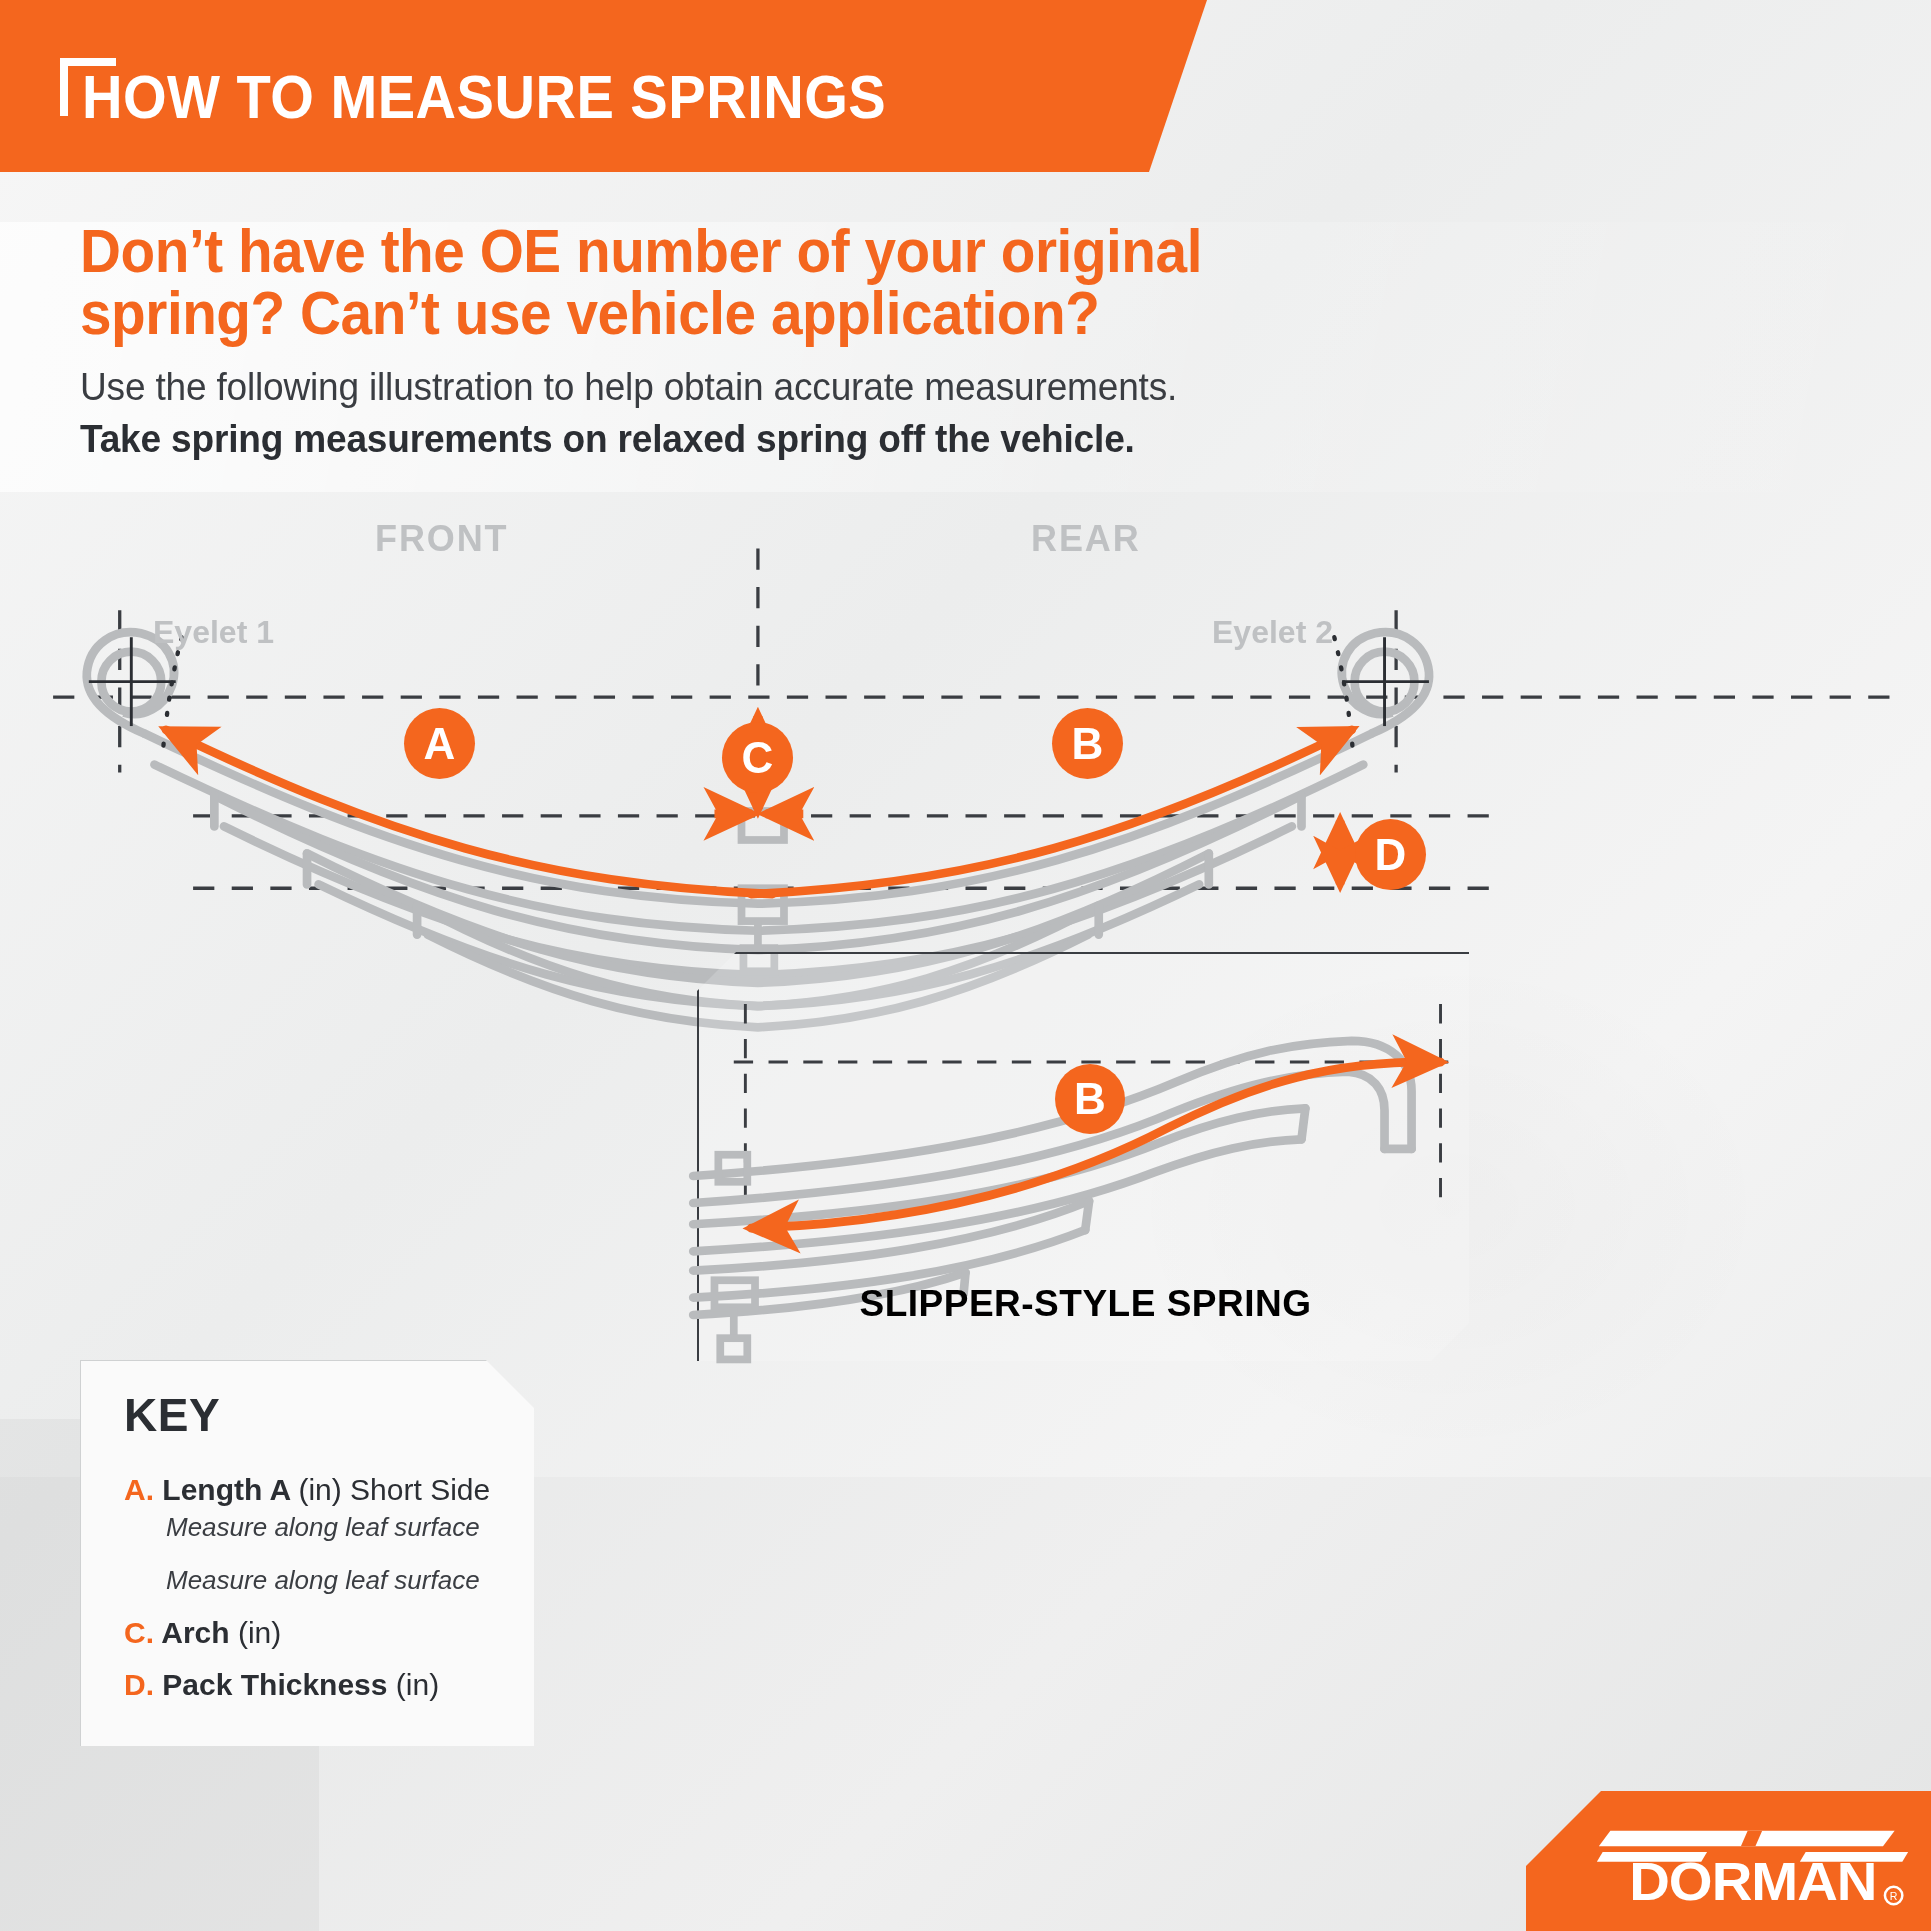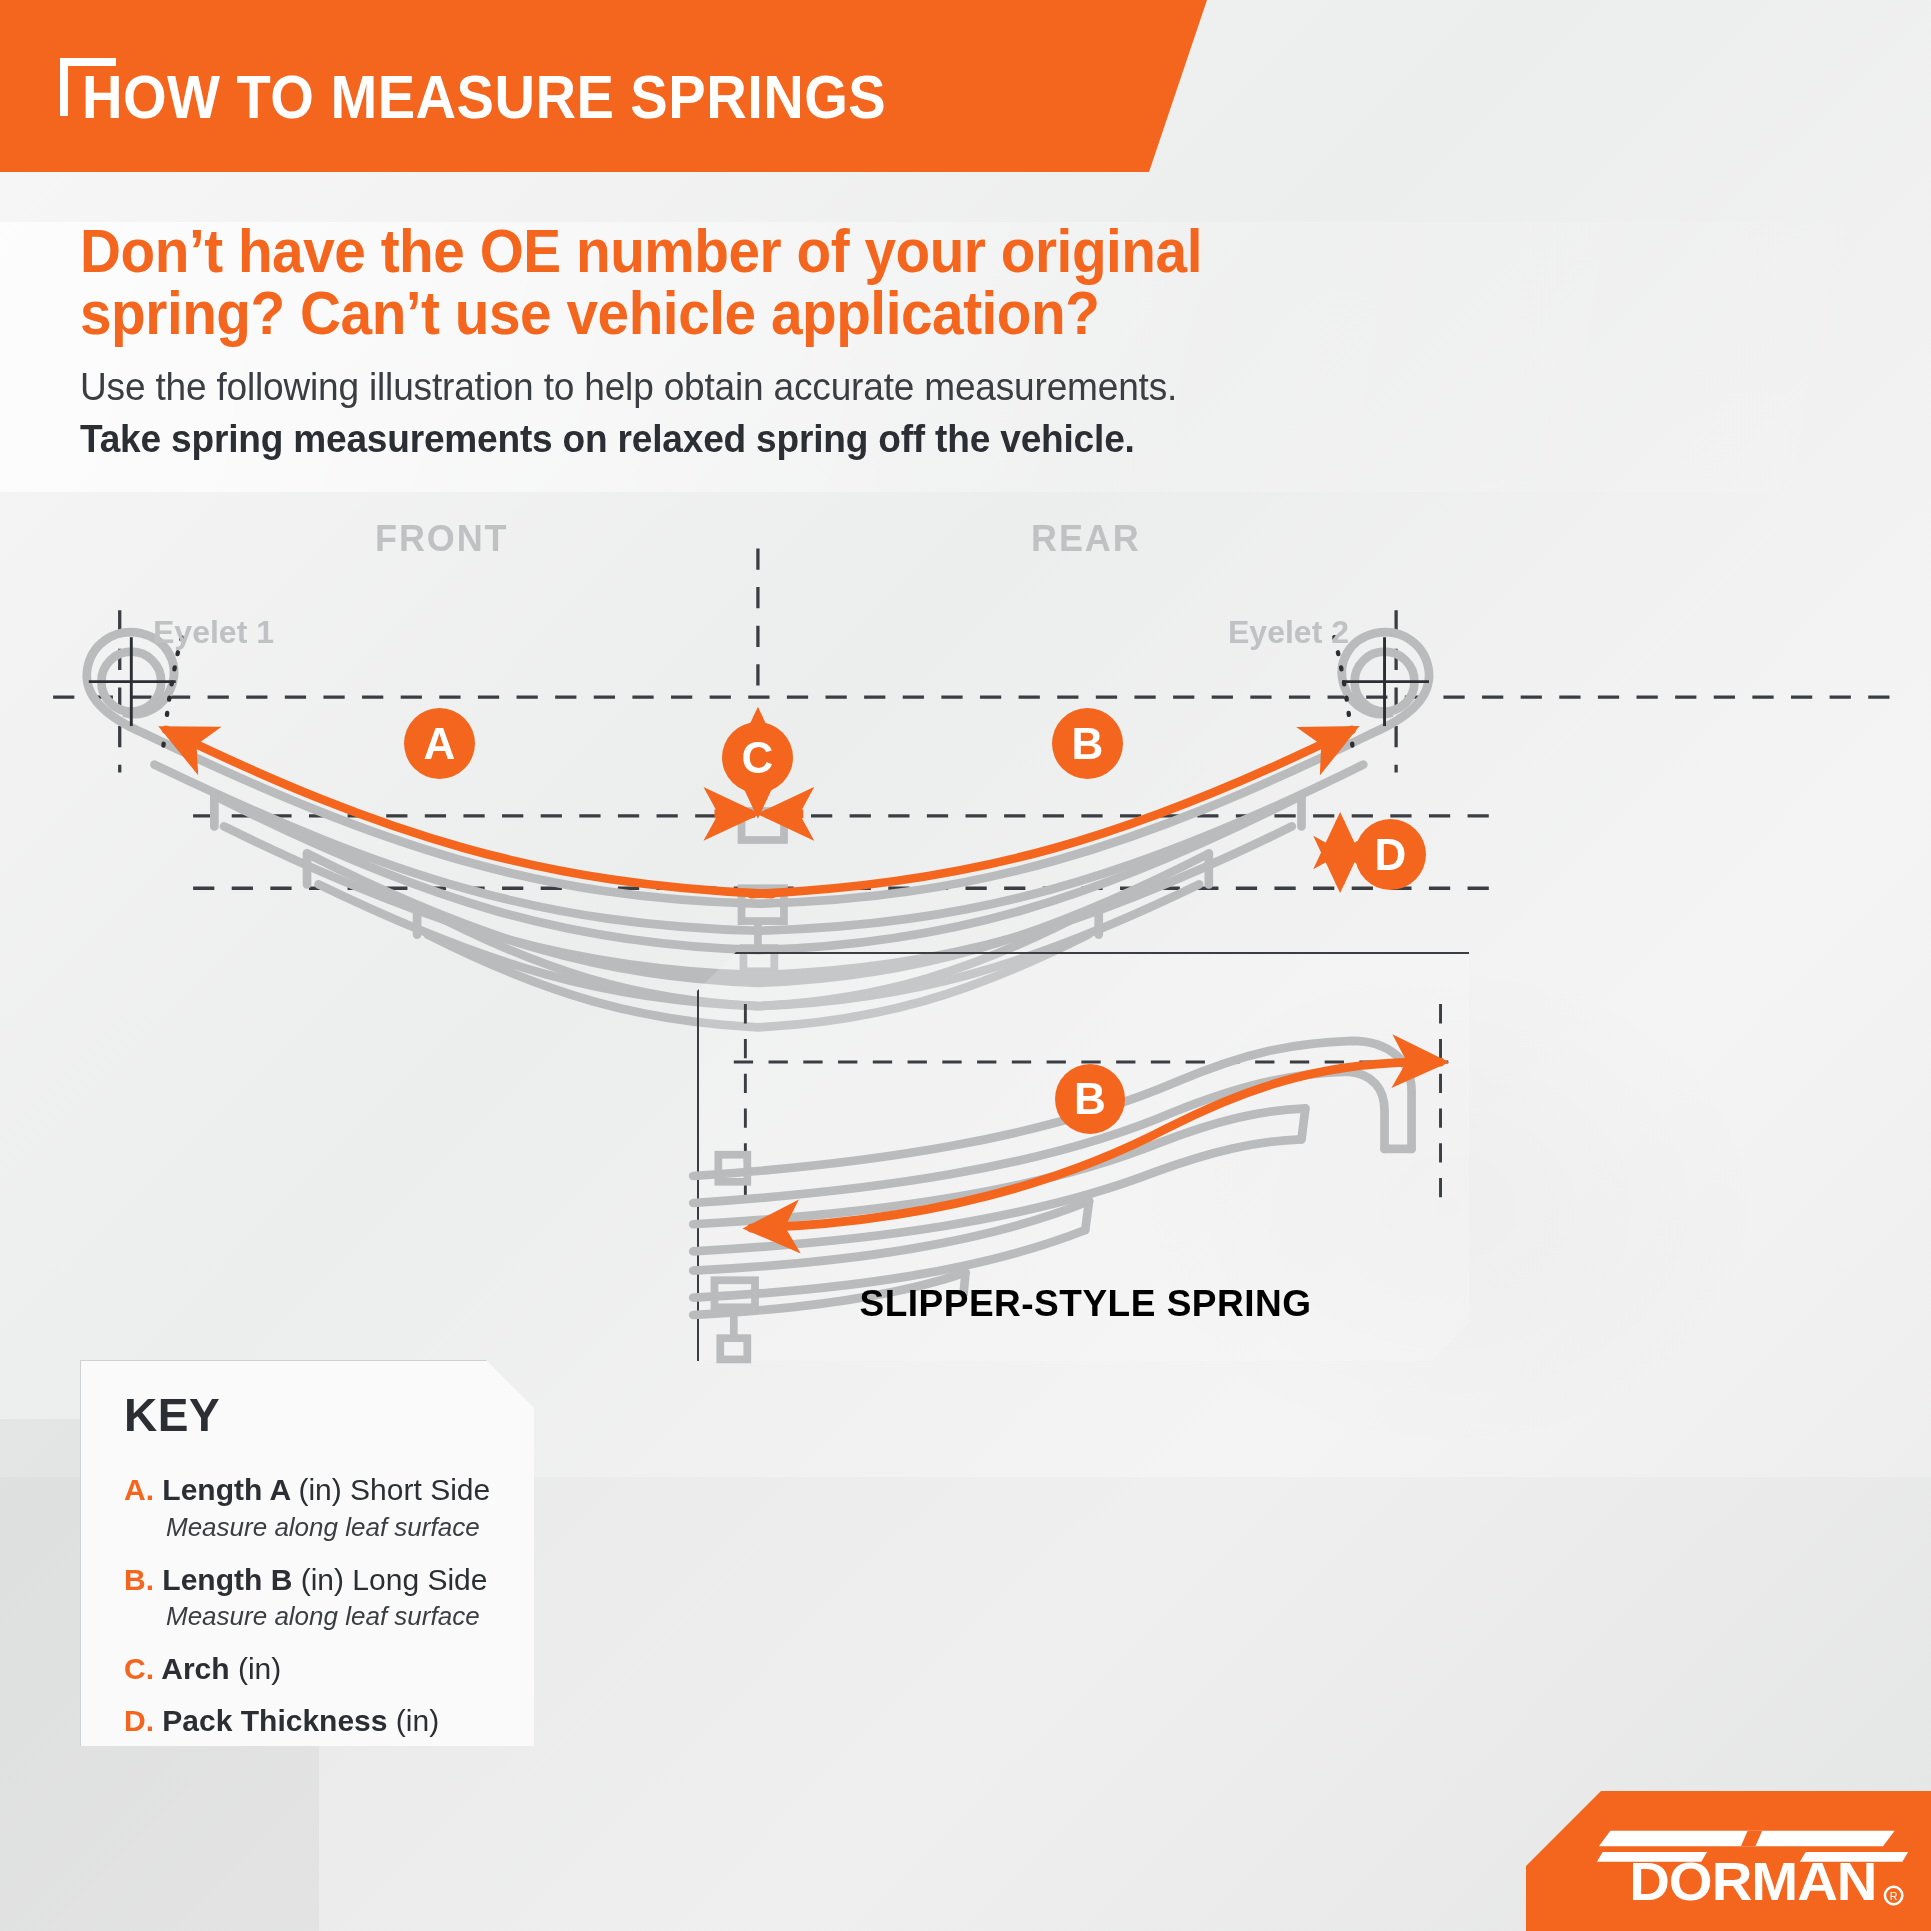--- a/index.html
+++ b/index.html
@@ -41,21 +41,21 @@
      transform:scaleX(0.95);transform-origin:left top;}
   .subline2{position:absolute;left:80px;top:417px;width:1448px;color:#2b2e33;
      font-size:39px;font-weight:bold;letter-spacing:-0.2px;
      transform:scaleX(0.95);transform-origin:left top;}
 
   
   .diag-label{position:absolute;color:#bfc1c3;font-weight:bold;}
   .lbl-front{left:375px;top:518px;font-size:36px;letter-spacing:1.9px;}
   .lbl-rear{left:1031px;top:518px;font-size:36px;letter-spacing:1.9px;}
   .lbl-eye1{left:153px;top:614px;font-size:32px;}
-  .lbl-eye2{left:1212px;top:614px;font-size:32px;margin-left:16px;}
+  .lbl-eye2{left:1212px;top:614px;font-size:32px;}
 
   
   .badge{position:absolute;border-radius:50%;background:#f4661e;color:#fff;
      display:flex;align-items:center;justify-content:center;
      font-weight:bold;font-size:44px;z-index:6;}
   .badge-a{left:404px;top:708px;width:71px;height:71px;}
   .badge-b{left:1052px;top:708px;width:71px;height:71px;}
   .badge-c{left:722px;top:722px;width:71px;height:71px;}
   .badge-d{left:1355px;top:819px;width:71px;height:71px;}
   .badge-b2{left:1055px;top:1064px;width:70px;height:70px;}
@@ -242,21 +242,20 @@
 
   <div class="key-box"></div>
   <div class="key-title">KEY</div>
   <div class="key-list" id="key-list">
       <div class="key-row">
         <div class="key-main"><span class="key-letter">A. </span><span class="key-bold">Length A </span><span class="key-reg">(in) Short Side</span></div>
         <div class="key-sub">Measure along leaf surface</div>
         <div class="key-gap"></div>
       </div>
       <div class="key-row">
-        <div class="key-main"><span class="key-letter">B. </span><span class="key-bold">Length B </span><span class="key-reg">(in) Long Side</span></div>
         <div class="key-sub">Measure along leaf surface</div>
         <div class="key-gap"></div>
       </div>
       <div class="key-row">
         <div class="key-main"><span class="key-letter">C. </span><span class="key-bold">Arch </span><span class="key-reg">(in)</span></div>
         <div class="key-gap"></div>
       </div>
       <div class="key-row">
         <div class="key-main"><span class="key-letter">D. </span><span class="key-bold">Pack Thickness </span><span class="key-reg">(in)</span></div>
         <div class="key-gap"></div>

